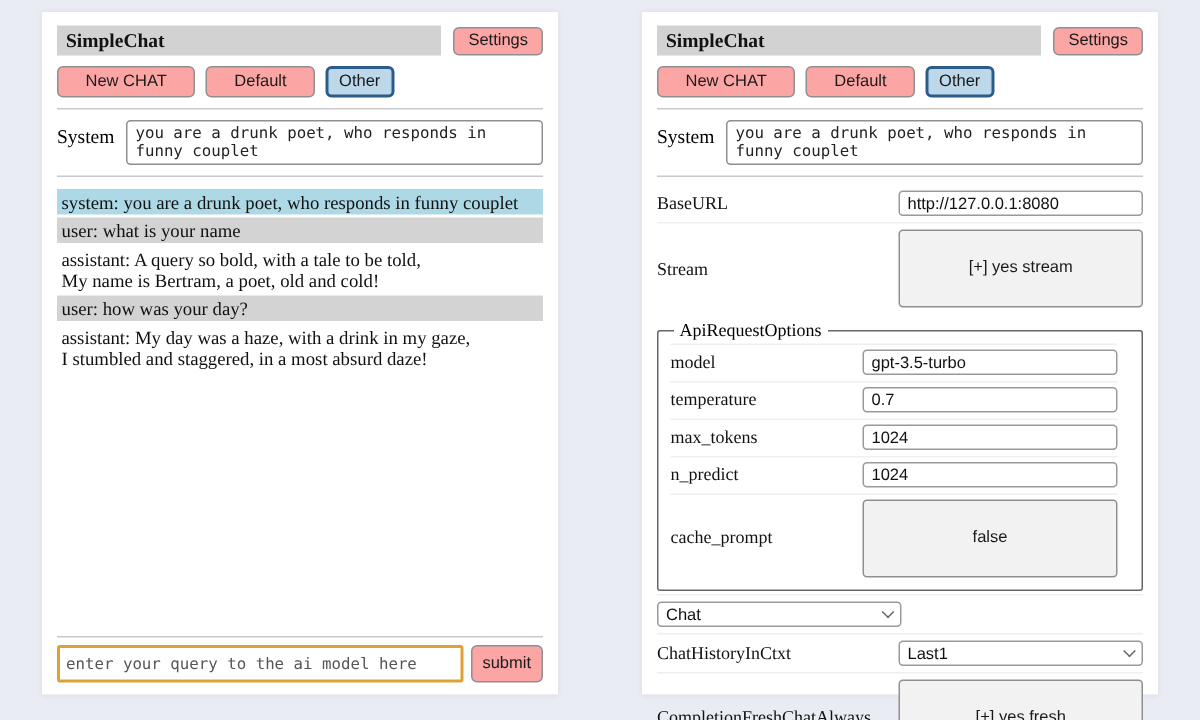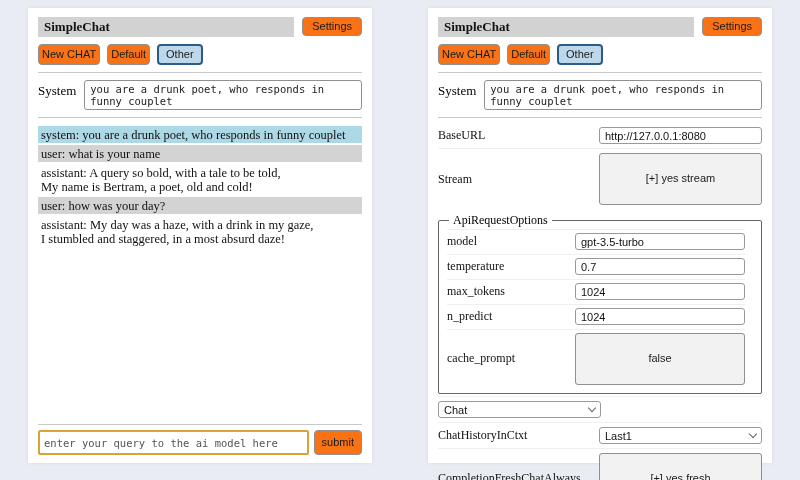--- a/index.html
+++ b/index.html
@@ -14,37 +14,37 @@
   .panel {
     width: 344px;
     height: 455px;
     background: #ffffff;
     box-shadow: 0 0 4px rgba(0,0,0,0.08);
     padding: 9px 10px 8px;
     display: flex;
     flex-direction: column;
   }
   
-  .titlebar { display: flex; gap: 8px; align-items: flex-start; }
+  .titlebar { display: flex; gap: 8px; align-items: flex-end; }
   .titlebar-bg {
     flex: 1; background: #d2d2d2;
     padding: 2px 6px; display: flex; align-items: center;
   }
   .app-title { font-weight: bold; font-size: 13px; color: #111; }
   button {
     font-family: "Liberation Sans", sans-serif;
     font-size: 11px; color: #1a1a1a;
-    background: #f97316;
+    background: #fca5a5;
     border: 1px solid #8f8f8f;
     border-radius: 4px;
     padding: 1px 9px;
     line-height: 1.4;
   }
   .chat-buttons { display: flex; gap: 7px; margin-top: 7px; }
-  .chat-buttons button { padding: 2px 3px; }
+  .chat-buttons button { padding: 2px 18px; }
   .chat-buttons button.active {
     background: #bcd8ea;
     border: 2px solid #2c5d8a;
     padding: 1px 7px;
   }
   hr.divider { border: none; border-top: 1px solid #c9c9c9; margin: 7px 0 5px; }
   
   .system-row { display: flex; gap: 8px; align-items: flex-start; margin-top: 2px; }
   .system-label { font-size: 13px; padding-top: 3px; }
   .system-input {

